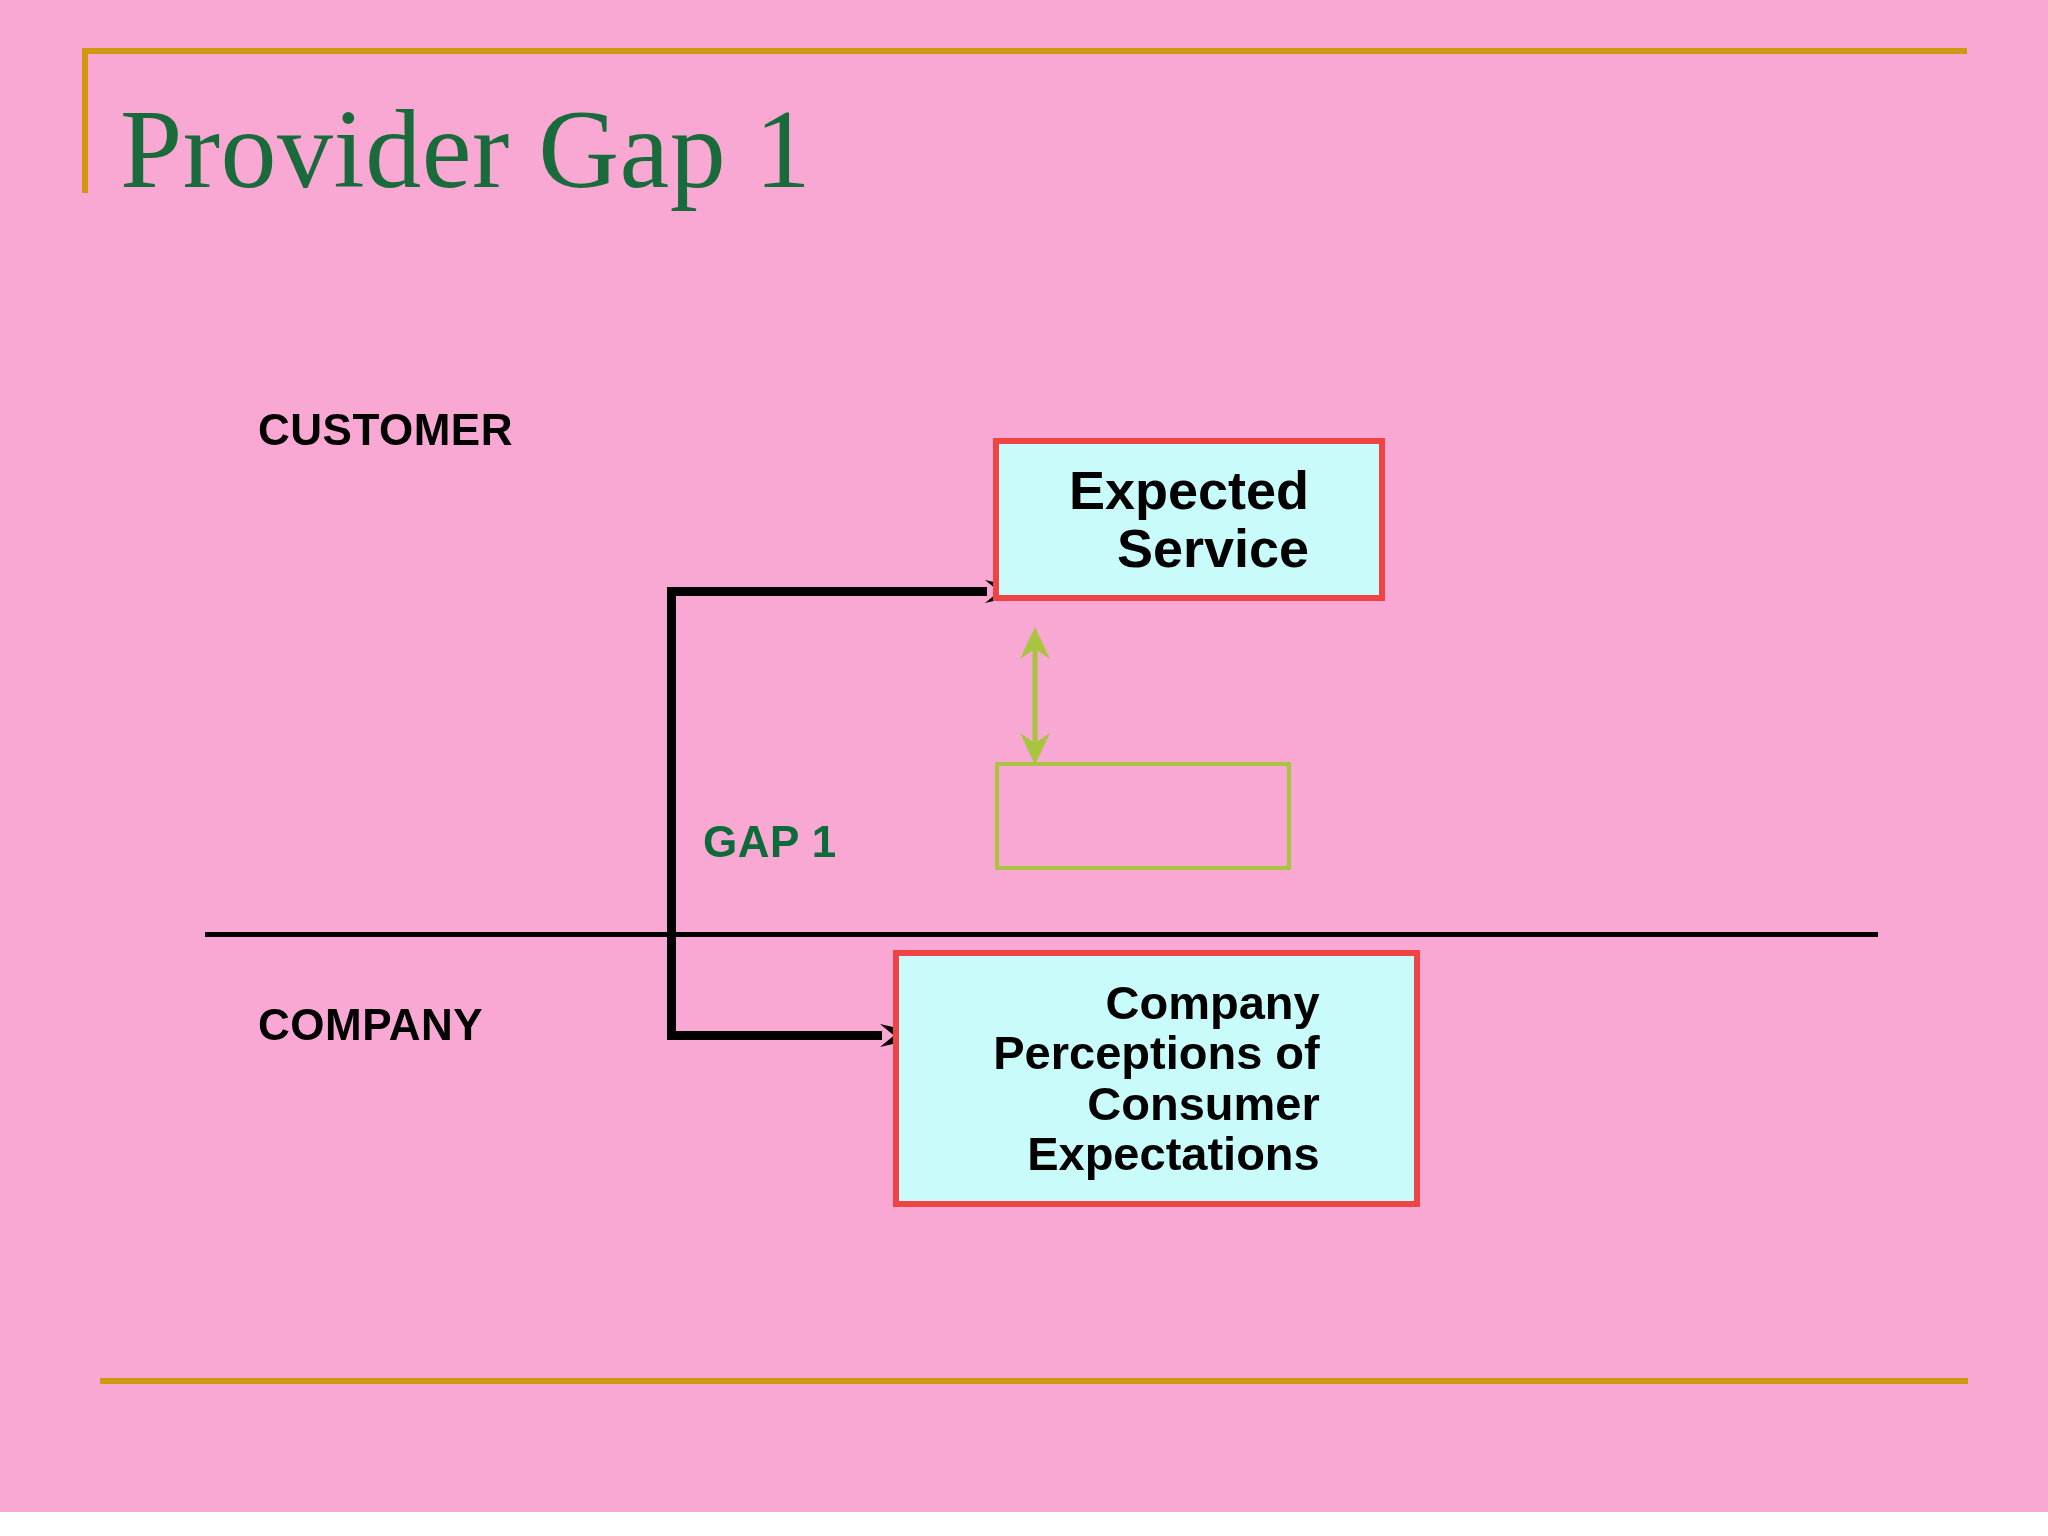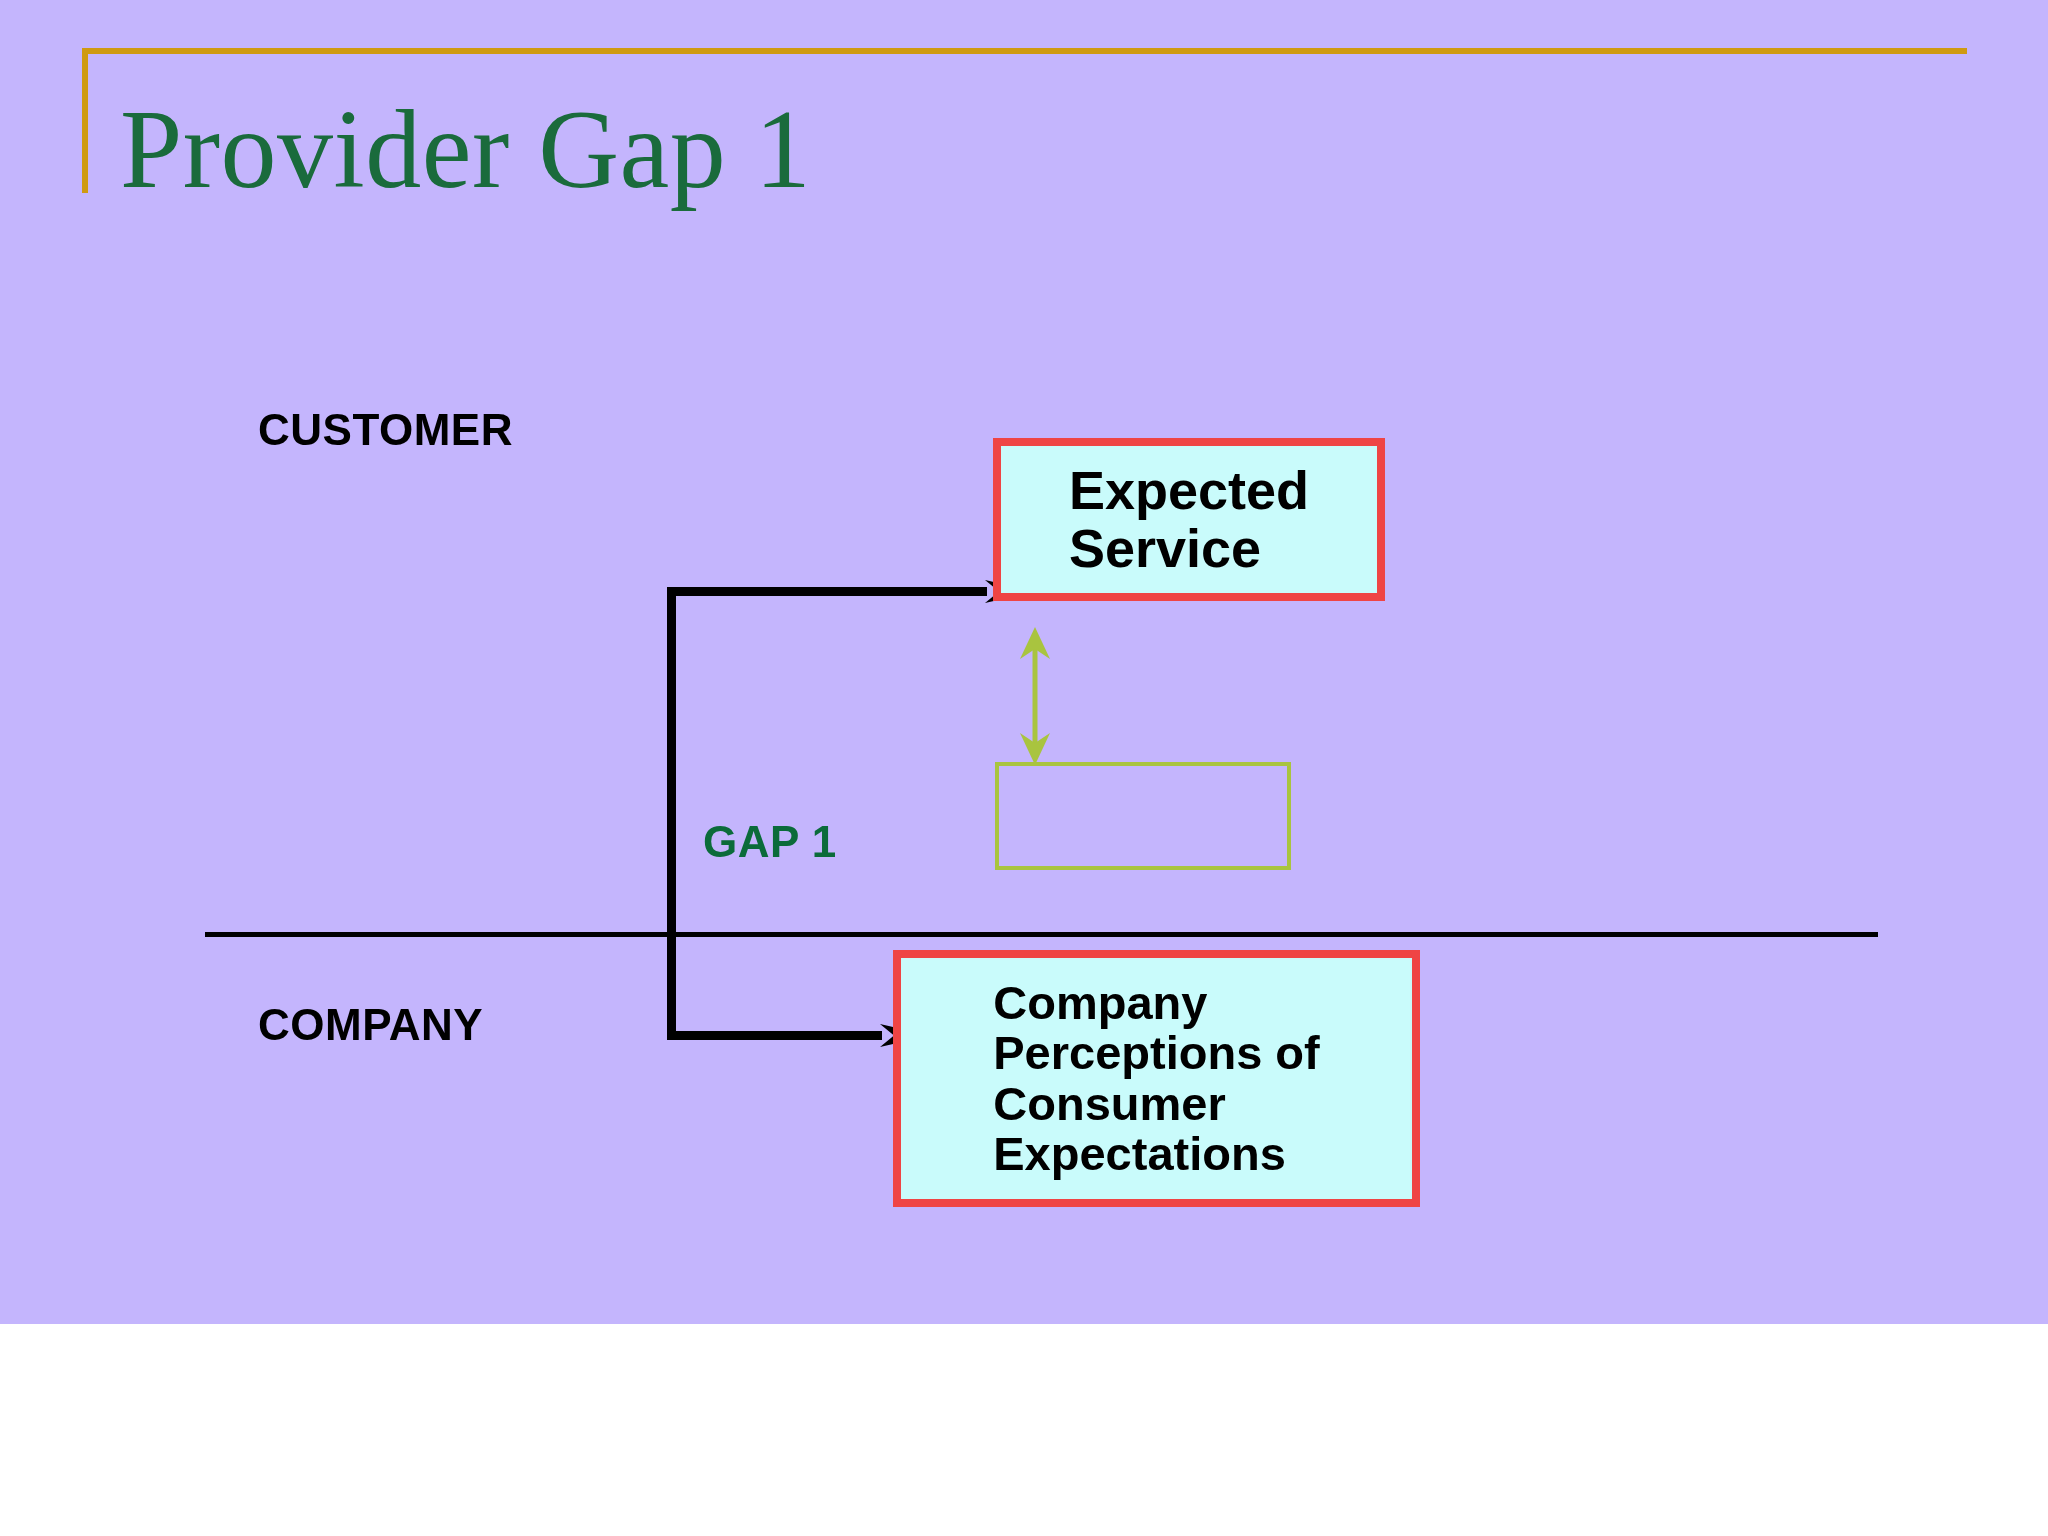--- a/index.html
+++ b/index.html
@@ -3,22 +3,22 @@
 <meta charset="utf-8">
 <style>
   html, body {
     margin: 0;
     padding: 0;
     background: #ffffff;
   }
   #slide {
     position: relative;
     width: 2048px;
-    height: 1324px;
-    background: #c4b5fd;
+    height: 1512px;
+    background: #f9a8d4;
     overflow: hidden;
     font-family: "Liberation Sans", sans-serif;
   }
 
   
   .gold-top-rule {
     position: absolute;
     left: 82px;
     top: 48px;
     width: 1885px;
@@ -78,26 +78,26 @@
     font-size: 44px;
     color: #0b6b3a;
     letter-spacing: 0.5px;
     white-space: nowrap;
   }
 
   
   .node-box {
     position: absolute;
     background: #c9fbfb;
-    border: 8px solid #ef4444;
+    border: 6px solid #ef4444;
     box-sizing: border-box;
     display: flex;
     align-items: center;
     justify-content: center;
-    text-align: left;
+    text-align: right;
   }
   .node-box .node-text {
     font-family: "Liberation Sans", sans-serif;
     font-weight: bold;
     color: #000000;
     line-height: 1.07;
     white-space: pre-line;
   }
   #box-expected-service {
     left: 993px;

